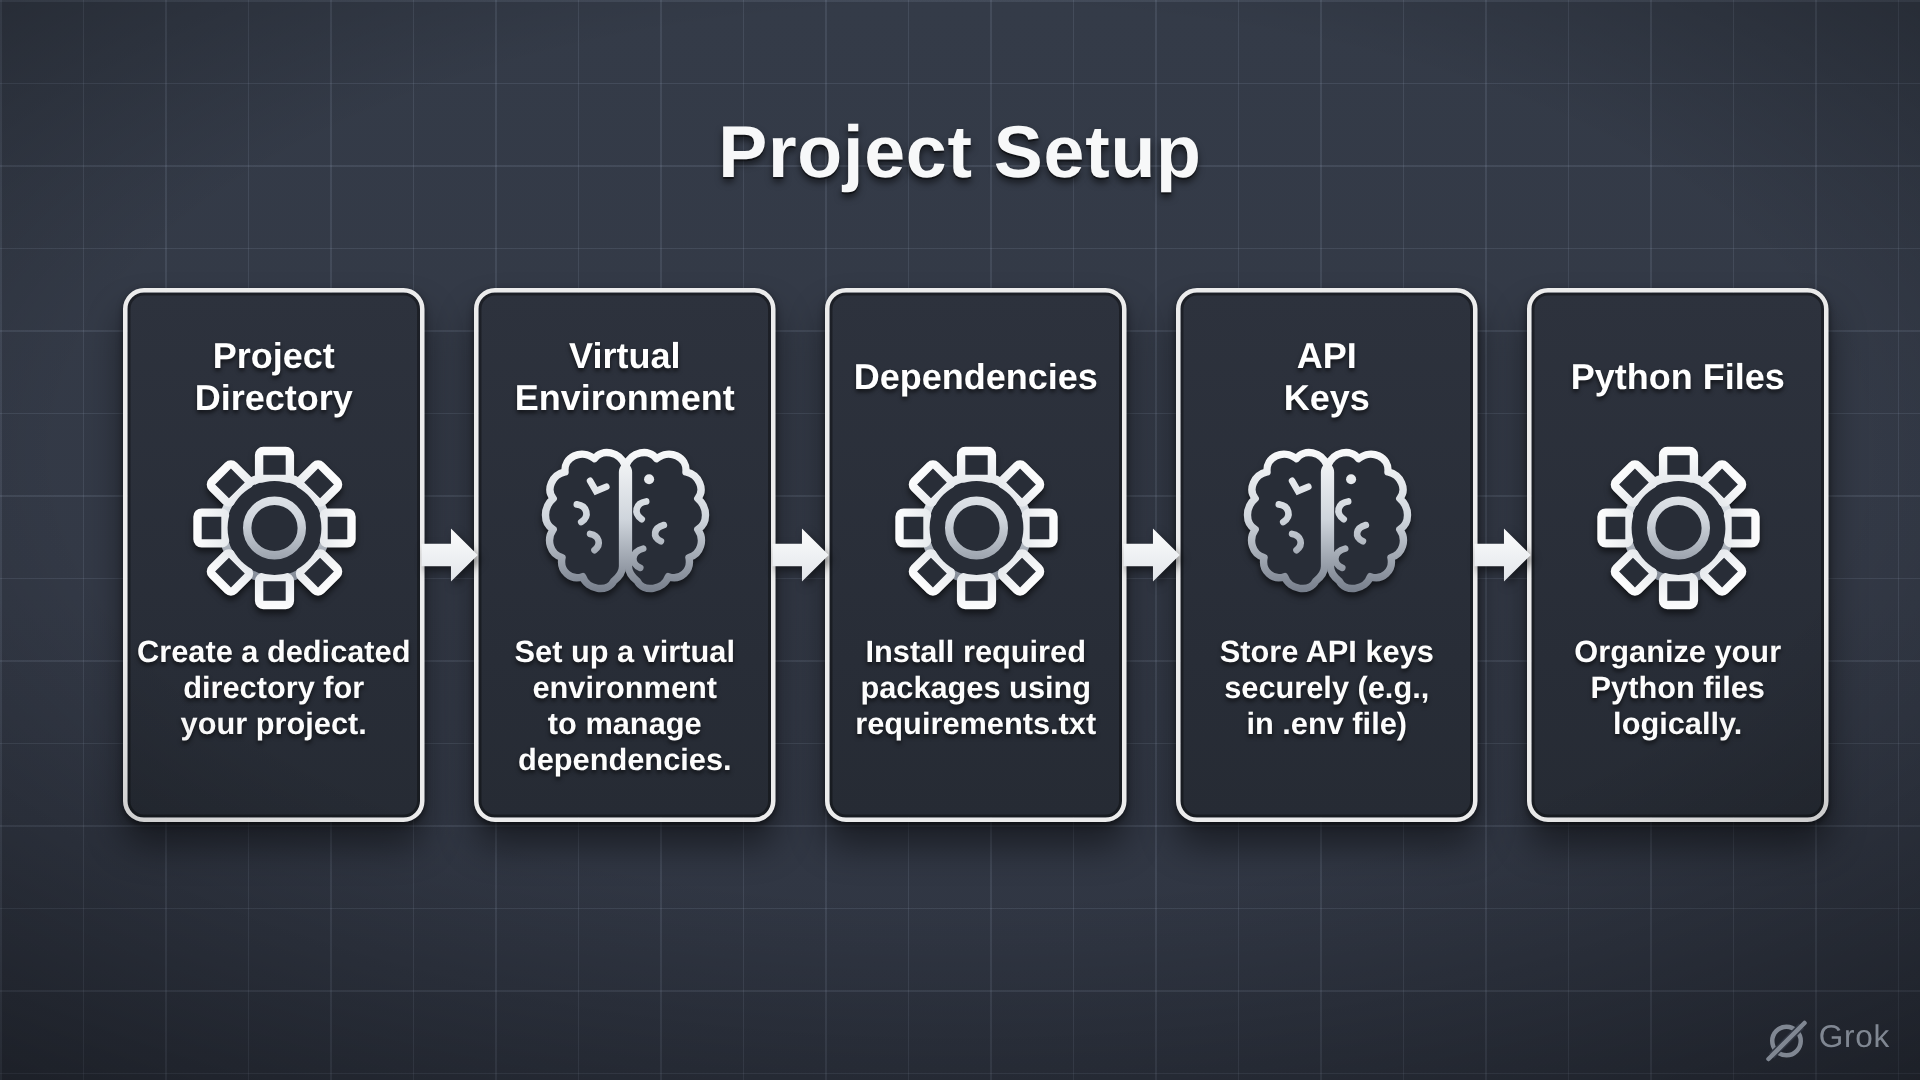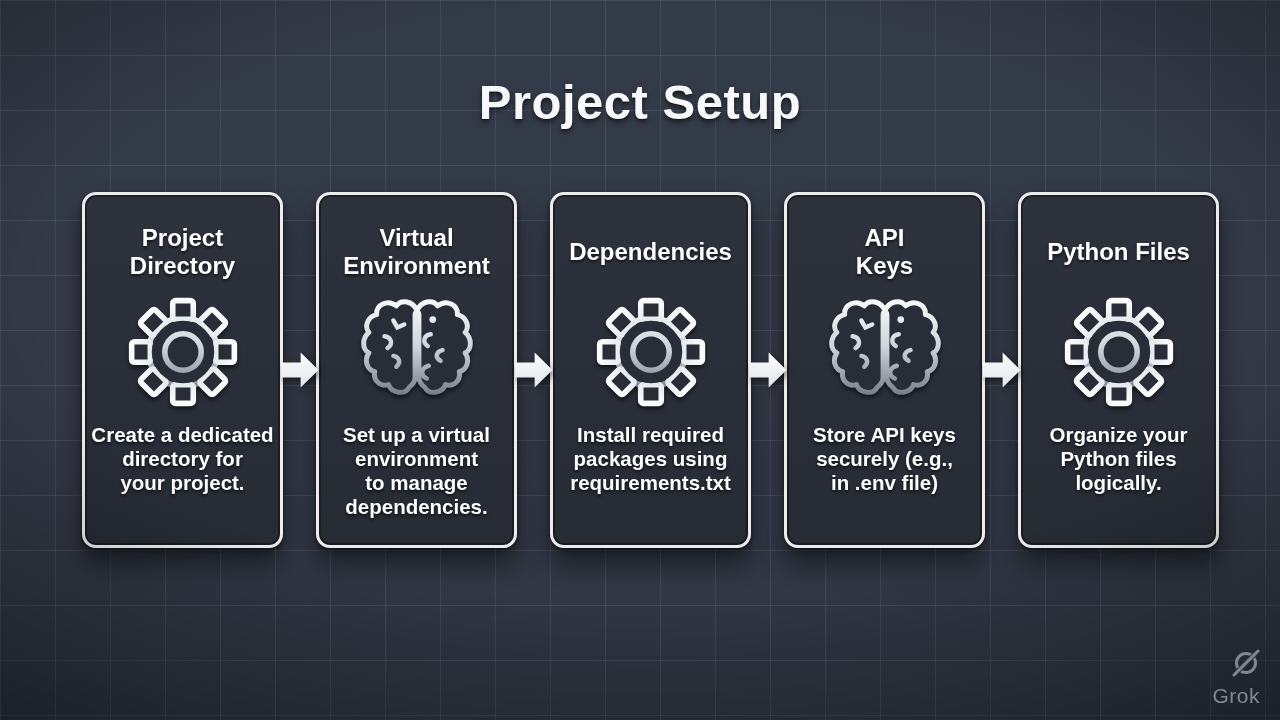--- a/index.html
+++ b/index.html
@@ -68,23 +68,22 @@
     overflow:visible;position:relative;z-index:2;
     filter:drop-shadow(2px 3px 3px rgba(0,0,0,0.5));
   }
   .arrow-shape{
     width:38px;height:44px;flex:0 0 auto;
     background:linear-gradient(180deg,#ffffff,#dfe3e8);
     clip-path:polygon(0 33%, 53% 33%, 53% 10%, 100% 50%, 53% 90%, 53% 67%, 0 67%);
   }
   .watermark{
     position:absolute;right:20px;bottom:12px;
-    display:flex;align-items:flex-end;gap:7px;
+    display:flex;align-items:flex-start;gap:7px;
     opacity:0.8;
-    flex-direction:column;
   }
   .watermark-label{
     font-size:21px;color:#98a0ac;font-weight:normal;letter-spacing:0.5px;
   }
   .hidden-defs{position:absolute;width:0;height:0;overflow:hidden;}
 </style>
 </head>
 <body>
 
 <svg class="hidden-defs" aria-hidden="true">

